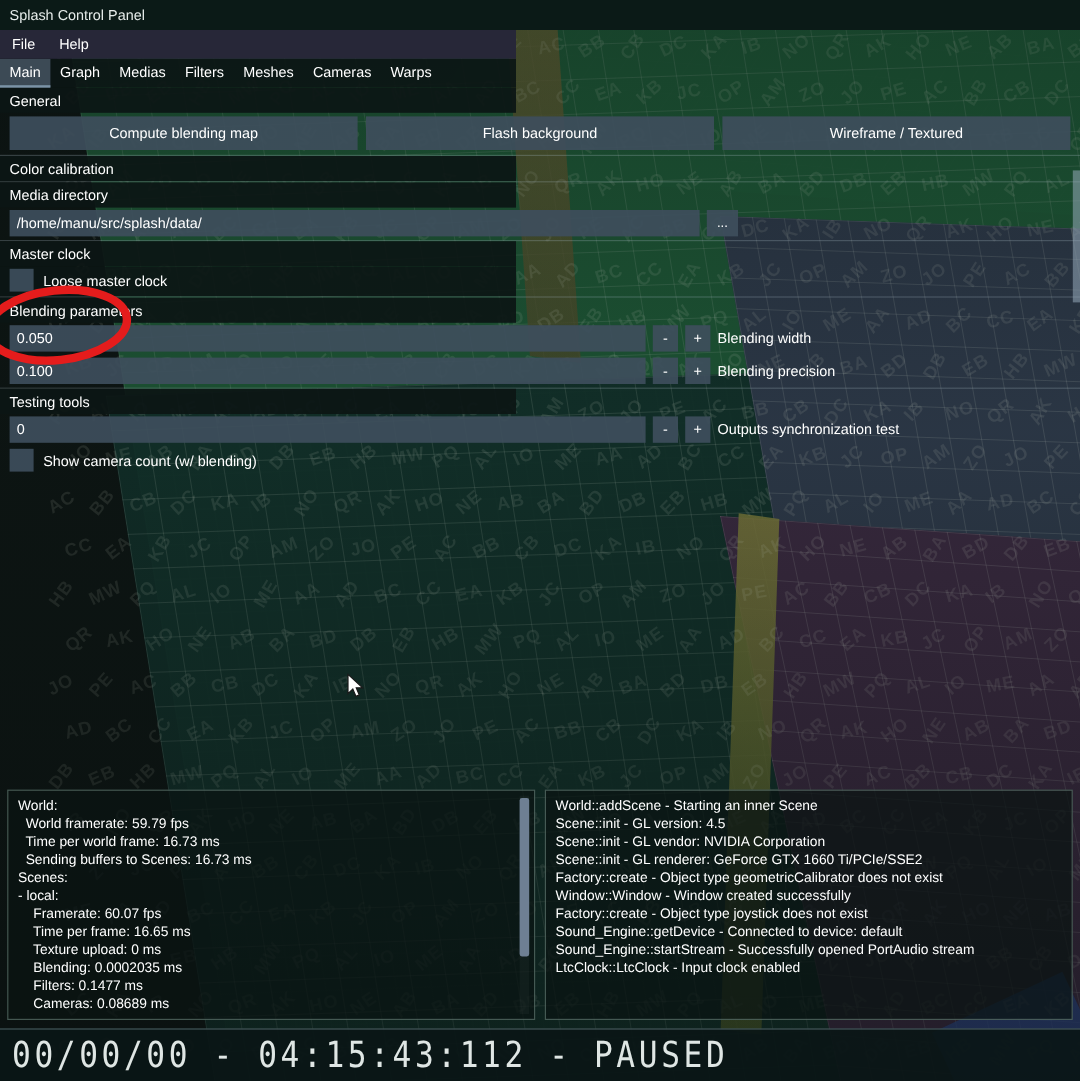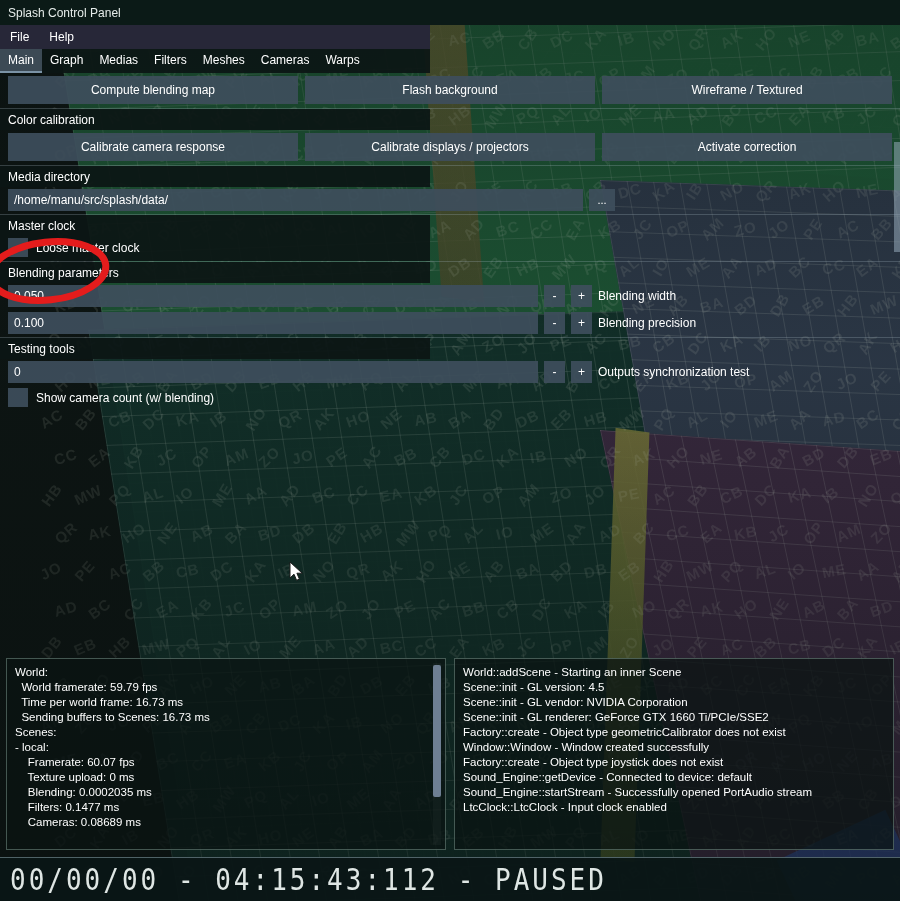--- a/index.html
+++ b/index.html
@@ -372,33 +372,29 @@
     <div id="tabsrow">
       <div class="tab active">Main</div>
       <div class="tab">Graph</div>
       <div class="tab">Medias</div>
       <div class="tab">Filters</div>
       <div class="tab">Meshes</div>
       <div class="tab">Cameras</div>
       <div class="tab">Warps</div>
     </div>
 
+    <div class="section-label">General</div>
     <div class="btnrow">
       <button class="bigbtn">Compute blending map</button>
       <button class="bigbtn">Flash background</button>
       <button class="bigbtn">Wireframe / Textured</button>
     </div>
     <div class="sep"></div>
 
     <div class="section-label">Color calibration</div>
-    <div class="btnrow">
-      <button class="bigbtn">Calibrate camera response</button>
-      <button class="bigbtn">Calibrate displays / projectors</button>
-      <button class="bigbtn">Activate correction</button>
-    </div>
     <div class="sep"></div>
 
     <div class="section-label">Media directory</div>
     <div class="fieldrow">
       <input class="textinput" style="width: 575px;" value="/home/manu/src/splash/data/">
       <button class="dotsbtn">...</button>
     </div>
     <div class="sep"></div>
 
     <div class="section-label">Master clock</div>
@@ -439,20 +435,21 @@
   <div id="consoles">
     <div class="console">
       <div id="leftLines">
           <div class="line">World:</div>
           <div class="line">  World framerate: 59.79 fps</div>
           <div class="line">  Time per world frame: 16.73 ms</div>
           <div class="line">  Sending buffers to Scenes: 16.73 ms</div>
           <div class="line">Scenes:</div>
           <div class="line">- local:</div>
           <div class="line">    Framerate: 60.07 fps</div>
+          <div class="line">    Time per frame: 16.65 ms</div>
           <div class="line">    Texture upload: 0 ms</div>
           <div class="line">    Blending: 0.0002035 ms</div>
           <div class="line">    Filters: 0.1477 ms</div>
           <div class="line">    Cameras: 0.08689 ms</div>
         </div>
       <div class="scrollbar">
         <div class="thumb"></div>
       </div>
     </div>
     <div class="console">

